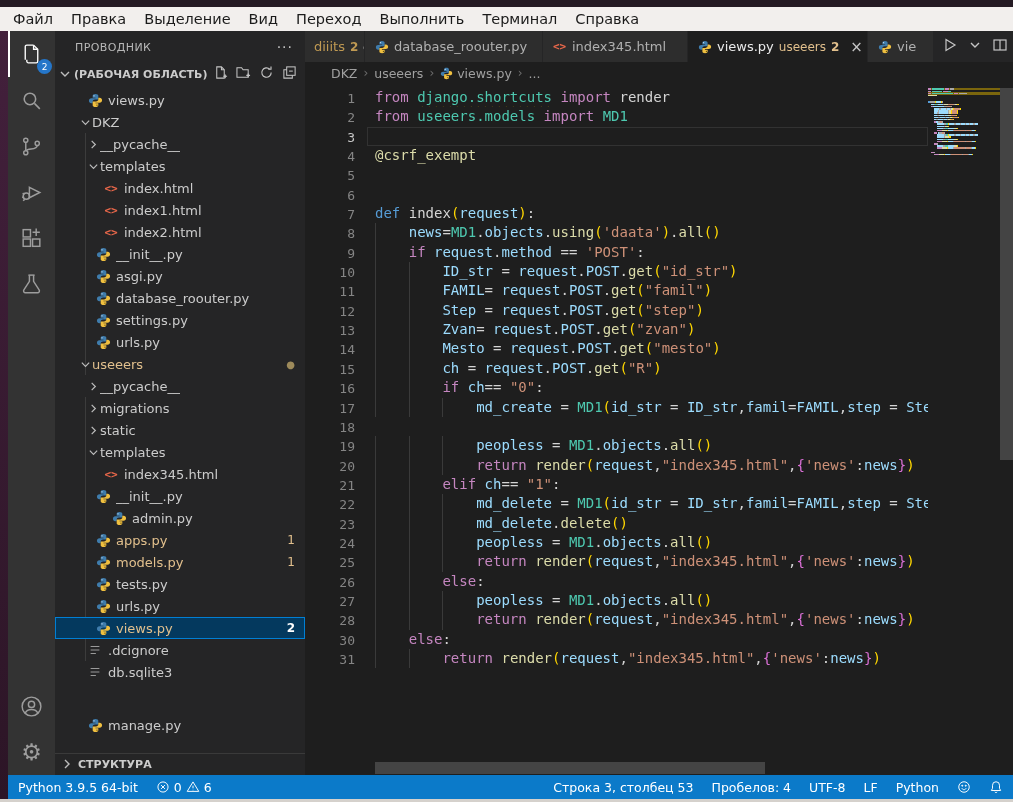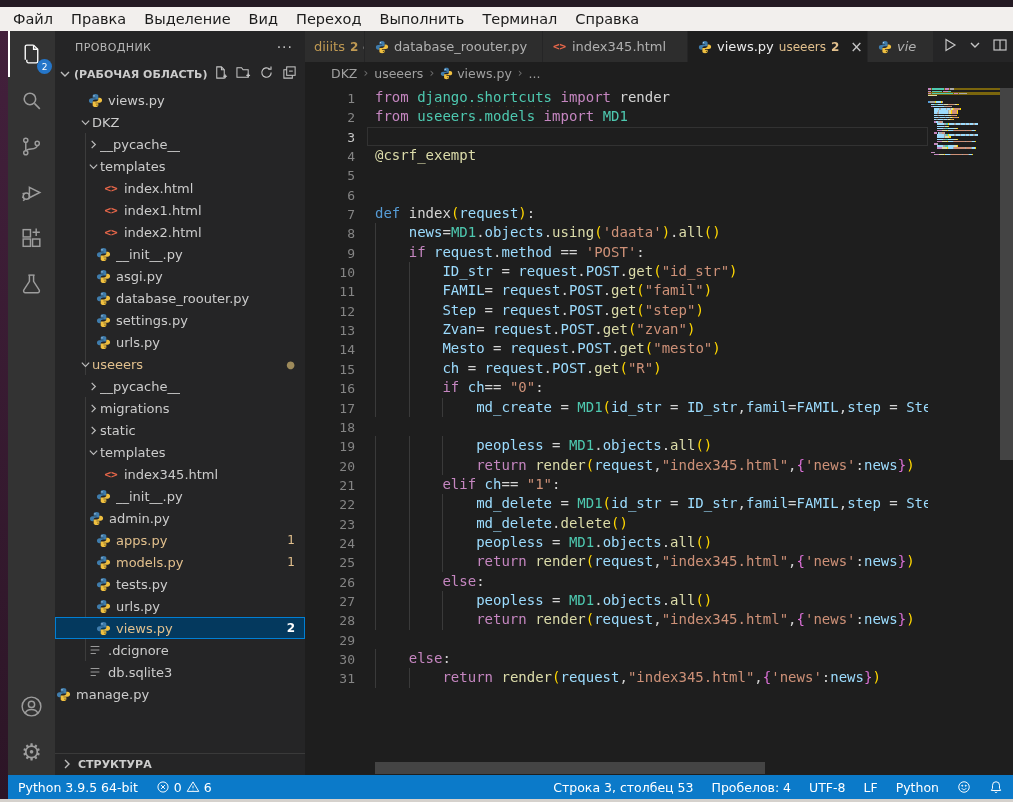--- a/index.html
+++ b/index.html
@@ -367,21 +367,21 @@
         <span class="ficon">
           <svg viewBox="0 0 16 16" width="15" height="15">
             <path fill="#3f7cac" d="M7.9 1C6 1 5 1.8 5 3v2h3.1v.7H3.6C2.1 5.7 1 6.7 1 8.3 1 9.9 2.1 11 3.6 11H5V9.3C5 7.9 6.1 7 7.5 7H11V3c0-1.2-1.1-2-3.1-2z"></path>
             <circle fill="#cfe4f2" cx="6.4" cy="3" r=".7"></circle>
             <path fill="#f0c040" d="M8.1 15c1.9 0 2.9-.8 2.9-2v-2H7.9v-.7h4.5c1.5 0 2.6-1 2.6-2.6C15 6.1 13.9 5 12.4 5H11v1.7C11 8.1 9.9 9 8.5 9H5v4c0 1.2 1.1 2 3.1 2z"></path>
             <circle fill="#5a4a10" cx="9.6" cy="13" r=".7"></circle>
           </svg>
         </span>
         <span class="tlabel">__init__.py</span>
       </div>
-      <div class="tree-row" style="padding-left: 33px;">
+      <div class="tree-row" style="padding-left: 56px;">
         <span class="ficon">
           <svg viewBox="0 0 16 16" width="15" height="15">
             <path fill="#3f7cac" d="M7.9 1C6 1 5 1.8 5 3v2h3.1v.7H3.6C2.1 5.7 1 6.7 1 8.3 1 9.9 2.1 11 3.6 11H5V9.3C5 7.9 6.1 7 7.5 7H11V3c0-1.2-1.1-2-3.1-2z"></path>
             <circle fill="#cfe4f2" cx="6.4" cy="3" r=".7"></circle>
             <path fill="#f0c040" d="M8.1 15c1.9 0 2.9-.8 2.9-2v-2H7.9v-.7h4.5c1.5 0 2.6-1 2.6-2.6C15 6.1 13.9 5 12.4 5H11v1.7C11 8.1 9.9 9 8.5 9H5v4c0 1.2 1.1 2 3.1 2z"></path>
             <circle fill="#5a4a10" cx="9.6" cy="13" r=".7"></circle>
           </svg>
         </span>
         <span class="tlabel">admin.py</span>
       </div>
@@ -452,21 +452,21 @@
         <span class="tlabel">.dcignore</span>
       </div>
       <div class="tree-row" style="padding-left: 32px;">
         <span class="ficon">
           <svg class="filelines" viewBox="0 0 16 16" width="14" height="14" stroke="#9a9a9a" stroke-width="1.4">
             <path d="M3 4h10M3 8h10M3 12h6"></path>
           </svg>
         </span>
         <span class="tlabel">db.sqlite3</span>
       </div>
-      <div class="tree-row" style="">
+      <div class="tree-row" style="padding-left: 32px; margin-top: 31px;">
         <span class="ficon">
           <svg viewBox="0 0 16 16" width="15" height="15">
             <path fill="#3f7cac" d="M7.9 1C6 1 5 1.8 5 3v2h3.1v.7H3.6C2.1 5.7 1 6.7 1 8.3 1 9.9 2.1 11 3.6 11H5V9.3C5 7.9 6.1 7 7.5 7H11V3c0-1.2-1.1-2-3.1-2z"></path>
             <circle fill="#cfe4f2" cx="6.4" cy="3" r=".7"></circle>
             <path fill="#f0c040" d="M8.1 15c1.9 0 2.9-.8 2.9-2v-2H7.9v-.7h4.5c1.5 0 2.6-1 2.6-2.6C15 6.1 13.9 5 12.4 5H11v1.7C11 8.1 9.9 9 8.5 9H5v4c0 1.2 1.1 2 3.1 2z"></path>
             <circle fill="#5a4a10" cx="9.6" cy="13" r=".7"></circle>
           </svg>
         </span>
         <span class="tlabel">manage.py</span>
       </div>
@@ -512,21 +512,21 @@
             <circle fill="#cfe4f2" cx="6.4" cy="3" r=".7"></circle>
             <path fill="#f0c040" d="M8.1 15c1.9 0 2.9-.8 2.9-2v-2H7.9v-.7h4.5c1.5 0 2.6-1 2.6-2.6C15 6.1 13.9 5 12.4 5H11v1.7C11 8.1 9.9 9 8.5 9H5v4c0 1.2 1.1 2 3.1 2z"></path>
             <circle fill="#5a4a10" cx="9.6" cy="13" r=".7"></circle>
           </svg>
         </span>
         <span class="tlab">views.py</span>
         <span class="tdesc">useeers</span>
         <span class="tbadge">2</span>
         <span class="tclose">×</span>
       </div>
-      <div class="tab" style="width: 66px; font-style: italic;">
+      <div class="tab" style="width: 66px;">
         <span class="ficon">
           <svg viewBox="0 0 16 16" width="14" height="14">
             <path fill="#3f7cac" d="M7.9 1C6 1 5 1.8 5 3v2h3.1v.7H3.6C2.1 5.7 1 6.7 1 8.3 1 9.9 2.1 11 3.6 11H5V9.3C5 7.9 6.1 7 7.5 7H11V3c0-1.2-1.1-2-3.1-2z"></path>
             <circle fill="#cfe4f2" cx="6.4" cy="3" r=".7"></circle>
             <path fill="#f0c040" d="M8.1 15c1.9 0 2.9-.8 2.9-2v-2H7.9v-.7h4.5c1.5 0 2.6-1 2.6-2.6C15 6.1 13.9 5 12.4 5H11v1.7C11 8.1 9.9 9 8.5 9H5v4c0 1.2 1.1 2 3.1 2z"></path>
             <circle fill="#5a4a10" cx="9.6" cy="13" r=".7"></circle>
           </svg>
         </span>
         <span class="tlab">vie</span>
       </div>
@@ -672,24 +672,20 @@
         </div>
         <div class="code-line">
           <span class="ln">27</span>
           <span class="lc"><span class="guide" style="left: 0px;"></span><span class="guide" style="left: 33.72px;"></span><span class="guide" style="left: 67.44px;"></span><span class="tok p">            </span><span class="tok v">peopless</span><span class="tok p"> = </span><span class="tok m">MD1</span><span class="tok p">.</span><span class="tok v">objects</span><span class="tok p">.</span><span class="tok f">all</span><span class="tok b1">()</span></span>
         </div>
         <div class="code-line">
           <span class="ln">28</span>
           <span class="lc"><span class="guide" style="left: 0px;"></span><span class="guide" style="left: 33.72px;"></span><span class="guide" style="left: 67.44px;"></span><span class="tok p">            </span><span class="tok k">return</span><span class="tok p"> </span><span class="tok f">render</span><span class="tok b1">(</span><span class="tok v">request</span><span class="tok p">,</span><span class="tok s">"index345.html"</span><span class="tok p">,</span><span class="tok b2">{</span><span class="tok s">'news'</span><span class="tok p">:</span><span class="tok v">news</span><span class="tok b2">}</span><span class="tok b1">)</span></span>
         </div>
         <div class="code-line">
-          <span class="ln">29</span>
-          <span class="lc"></span>
-        </div>
-        <div class="code-line">
           <span class="ln">30</span>
           <span class="lc"><span class="guide" style="left: 0px;"></span><span class="tok p">    </span><span class="tok k">else</span><span class="tok p">:</span></span>
         </div>
         <div class="code-line">
           <span class="ln">31</span>
           <span class="lc"><span class="guide" style="left: 0px;"></span><span class="guide" style="left: 33.72px;"></span><span class="tok p">        </span><span class="tok k">return</span><span class="tok p"> </span><span class="tok f">render</span><span class="tok b1">(</span><span class="tok v">request</span><span class="tok p">,</span><span class="tok s">"index345.html"</span><span class="tok p">,</span><span class="tok b2">{</span><span class="tok s">'news'</span><span class="tok p">:</span><span class="tok v">news</span><span class="tok b2">}</span><span class="tok b1">)</span></span>
         </div>
       </div>
     <div id="minimap">
         <div class="mm-row mm-warn">

